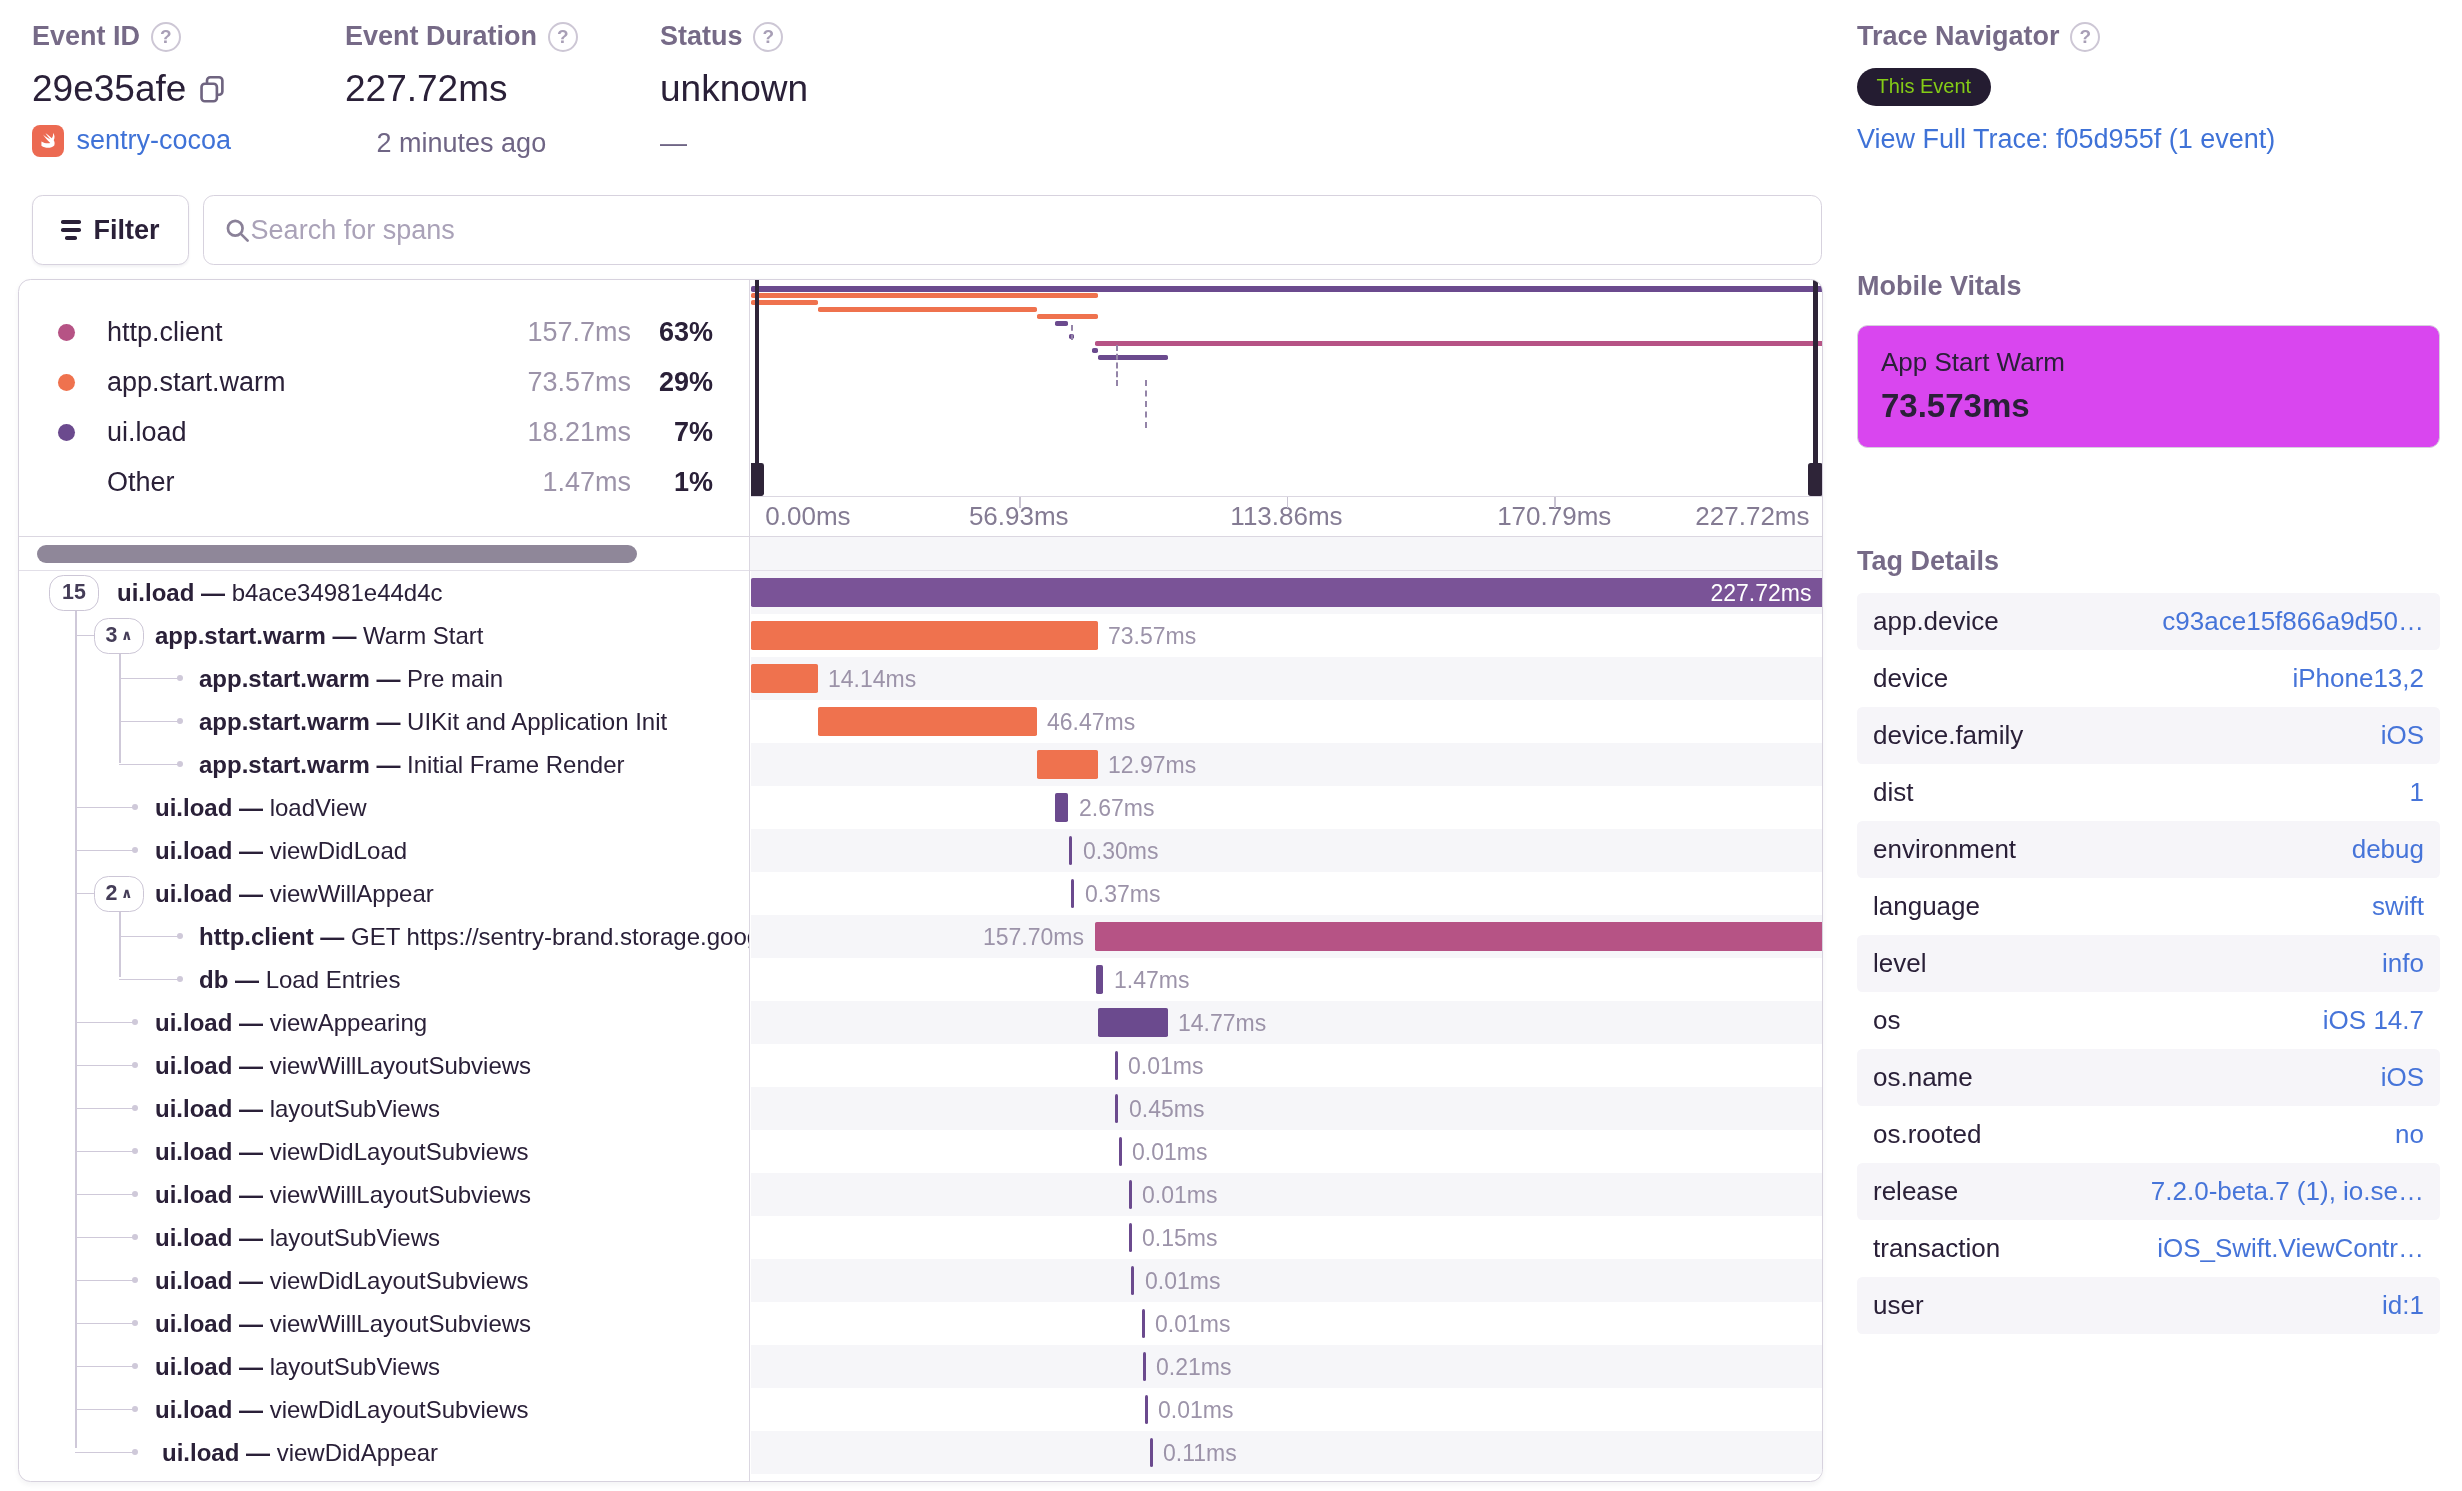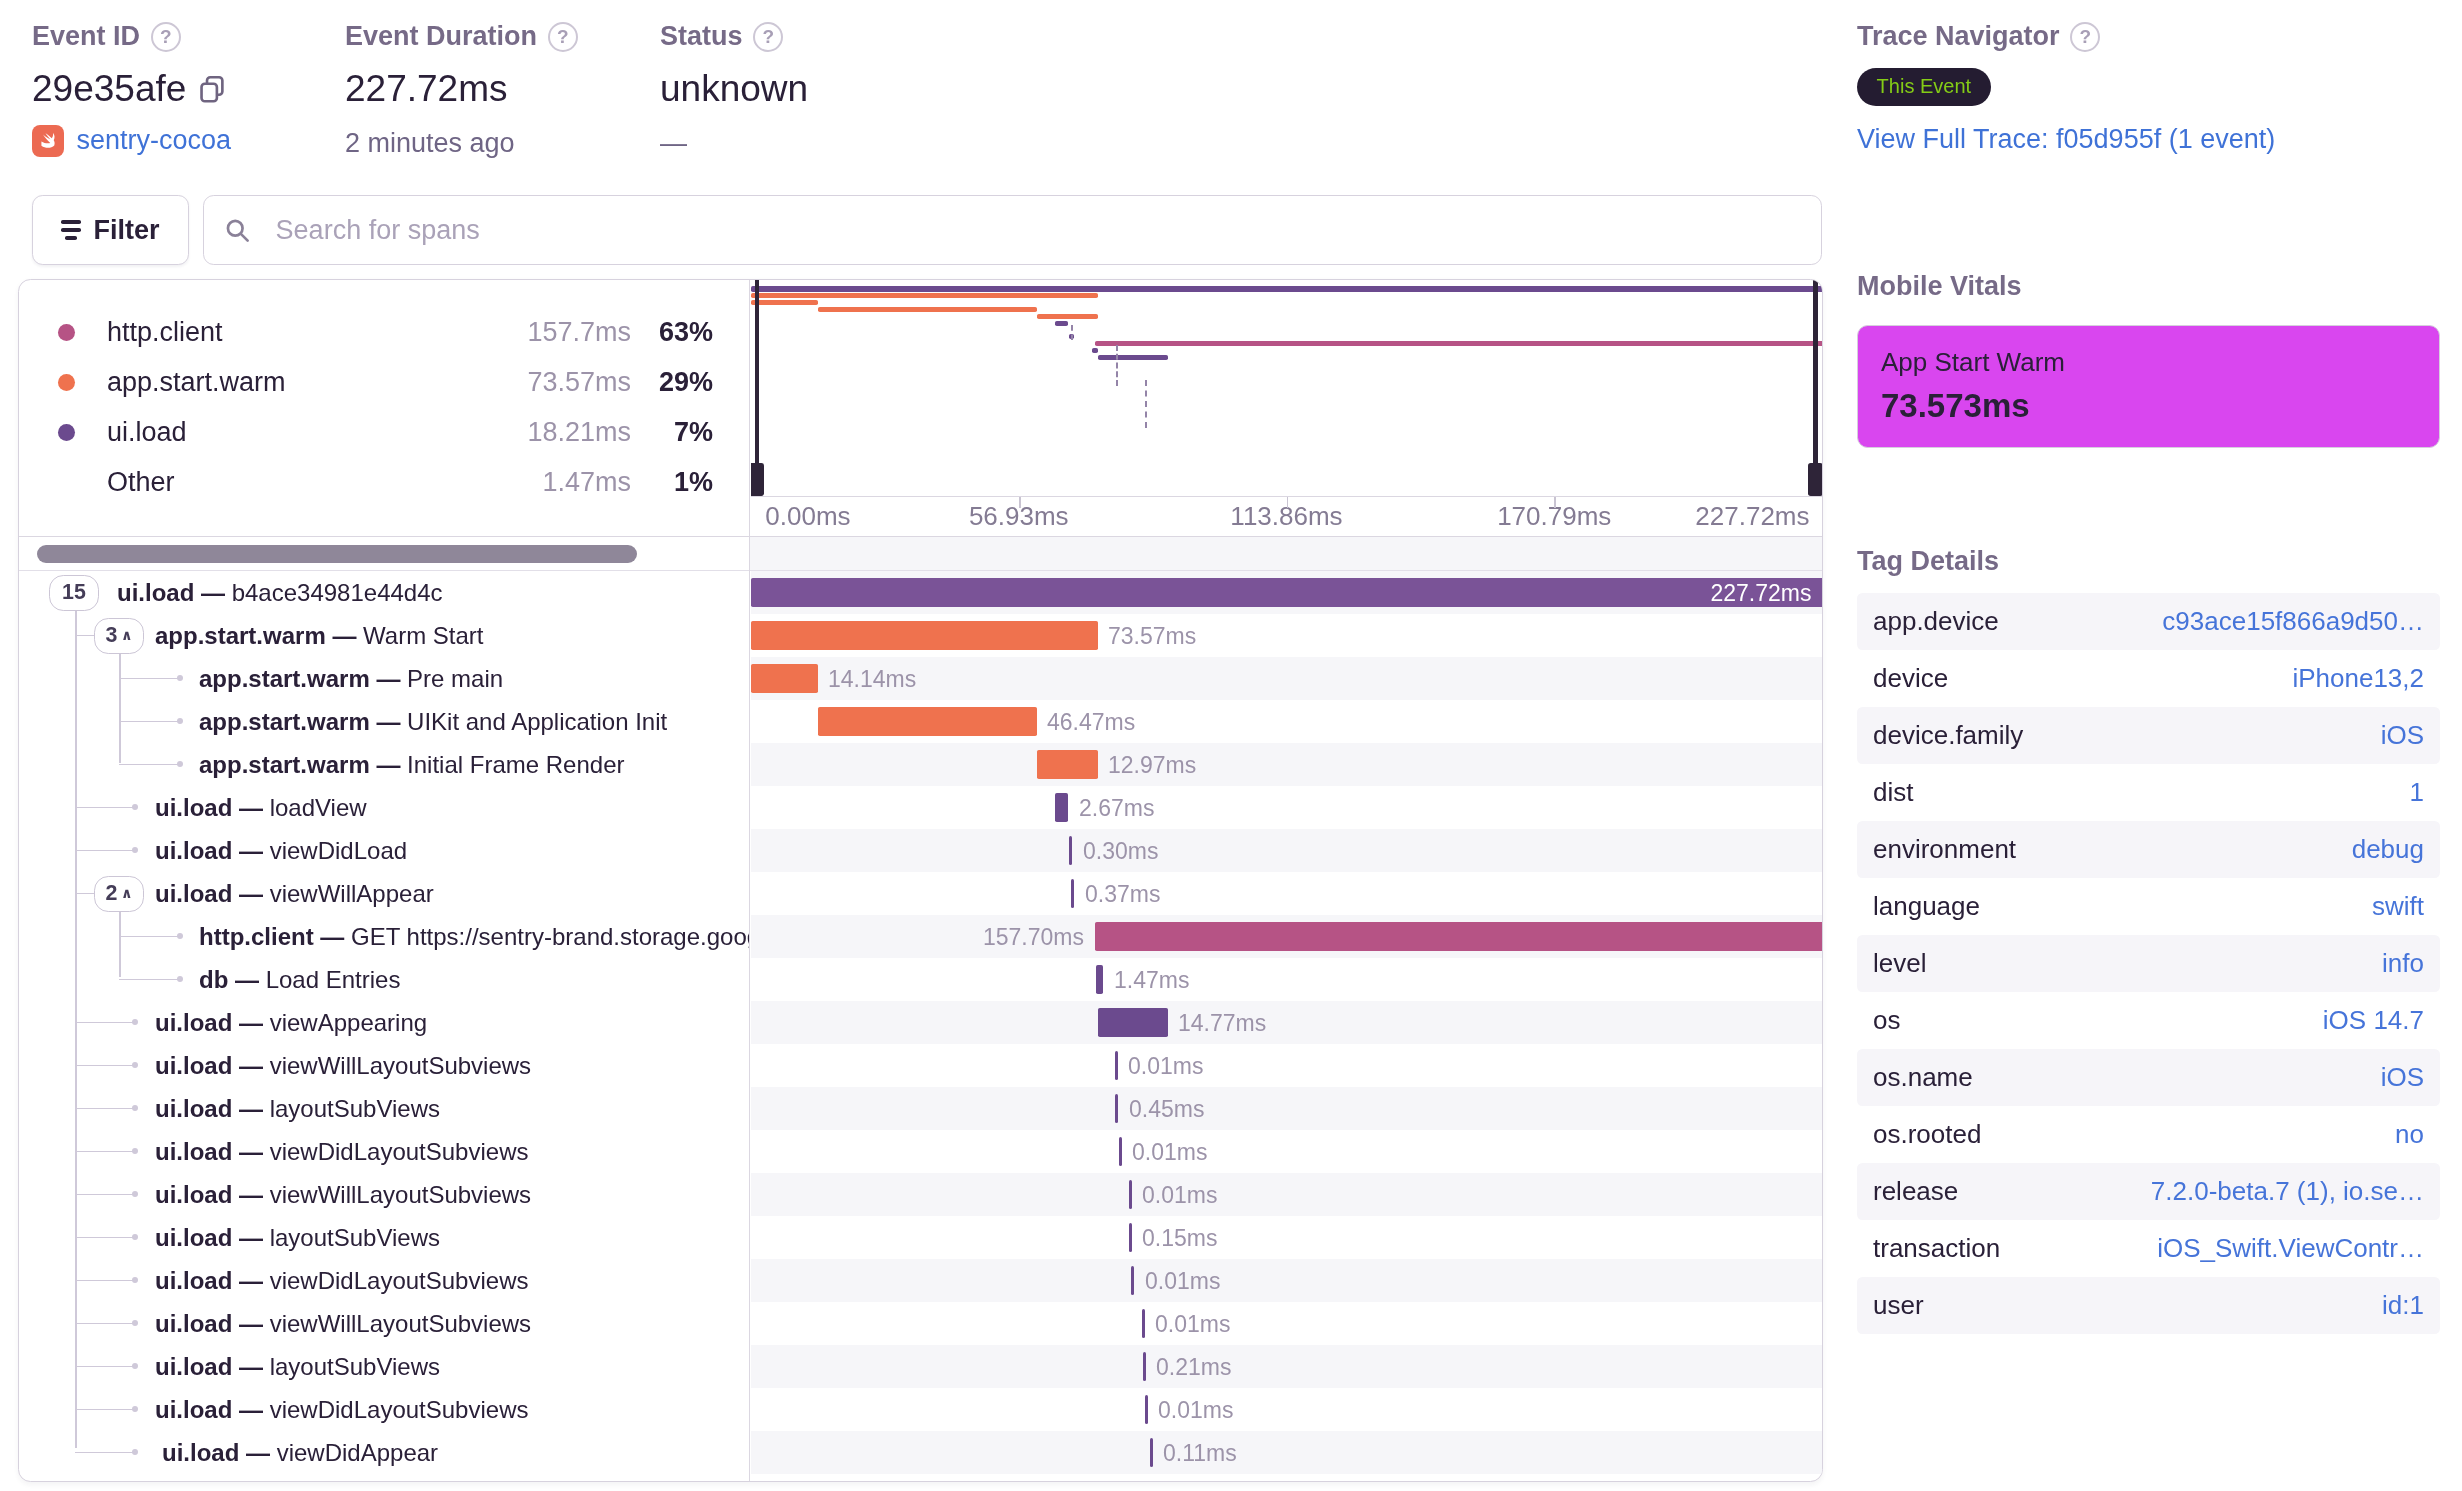--- a/index.html
+++ b/index.html
@@ -19,21 +19,21 @@
   .link { color:#3f72d7; font-size:27px; text-decoration:none; }
   .badge-dark { display:inline-block; background:#241c31; color:#84cc16; font-size:20px; border-radius:19.6px; padding:7.1px 19.6px; }
 
   
   .filter-btn { position:absolute; left:32px; top:195px; width:157px; height:70px; border:1.8px solid #d7d2de; border-radius:10.7px;
                 background:#fff; display:flex; align-items:center; justify-content:center; gap:12.5px;
                 font-size:27px; font-weight:700; color:#2a2038; box-shadow:0 1.8px 2.7px rgba(40,30,60,.06); }
   .filter-icon { display:flex; flex-direction:column; gap:4.5px; align-items:center; }
   .filter-icon i { display:block; height:3.6px; background:#2a2038; border-radius:1.8px; }
   .search-box { position:absolute; left:203px; top:195px; width:1619px; height:70px; border:1.8px solid #d7d2de; border-radius:10.7px;
-                background:#fff; display:flex; align-items:center; padding:0 19.6px; gap:25px; }
+                background:#fff; display:flex; align-items:center; padding:0 19.6px; gap:0; }
   .search-box input { border:none; outline:none; flex:1; font-size:27px; color:#2a2038;
                       font-family:"Liberation Sans","DejaVu Sans",sans-serif; background:transparent; }
   .search-box input::placeholder { color:#aaa2b8; }
 
   
   .panel { position:absolute; left:18px; top:279px; width:1805px; height:1203px; border:1.8px solid #d7d2de;
            border-radius:12.5px; background:#fff; box-shadow:0 2.7px 5.4px rgba(40,30,60,.05); overflow:hidden; }
   .panel-divider { position:absolute; left:730px; top:0; bottom:0; width:0; border-left:1.8px solid #dbd7e1; z-index:6; }
   .top-section { position:relative; height:257px; border-bottom:1.8px solid #dbd7e1; }
   .legend { position:absolute; left:0; top:0; width:730px; height:100%; padding:27px 36px 0 39px; }
@@ -107,21 +107,21 @@
     <div class="proj">
       <span class="swift-badge">
         <svg width="23" height="23" viewBox="0 0 26 26">
           <path fill="#fff" d="M5 19c5 3.5 11.5 2.7 14.5-.4.9-2.4.3-4.6-.6-5.8 1.6-3 1-6.2-.7-8.6.3 1.9-.1 4.3-1.5 6.3-2.4-2.3-5.4-4.6-7.2-5.6 1.7 2.3 4 5.2 5.6 7-3.2-1.6-6.6-4-8.3-5.6 2.4 3.9 5.7 7.6 8.2 9.4-2.5 1.1-6.6.5-10-1.7z"></path>
         </svg>
       </span>
       <a class="link" href="#">sentry-cocoa</a>
     </div>
   </div>
 
-  <div class="hdr-col" style="left:345px;">
+  <div class="hdr-col" style="left:345px;text-align:center;">
     <div class="hdr-label">
       <span>Event Duration</span>
       <span class="help">?</span>
     </div>
     <div class="hdr-value">
         <span>227.72ms</span>
       </div>
     <div class="hdr-sub">2 minutes ago</div>
   </div>
 

